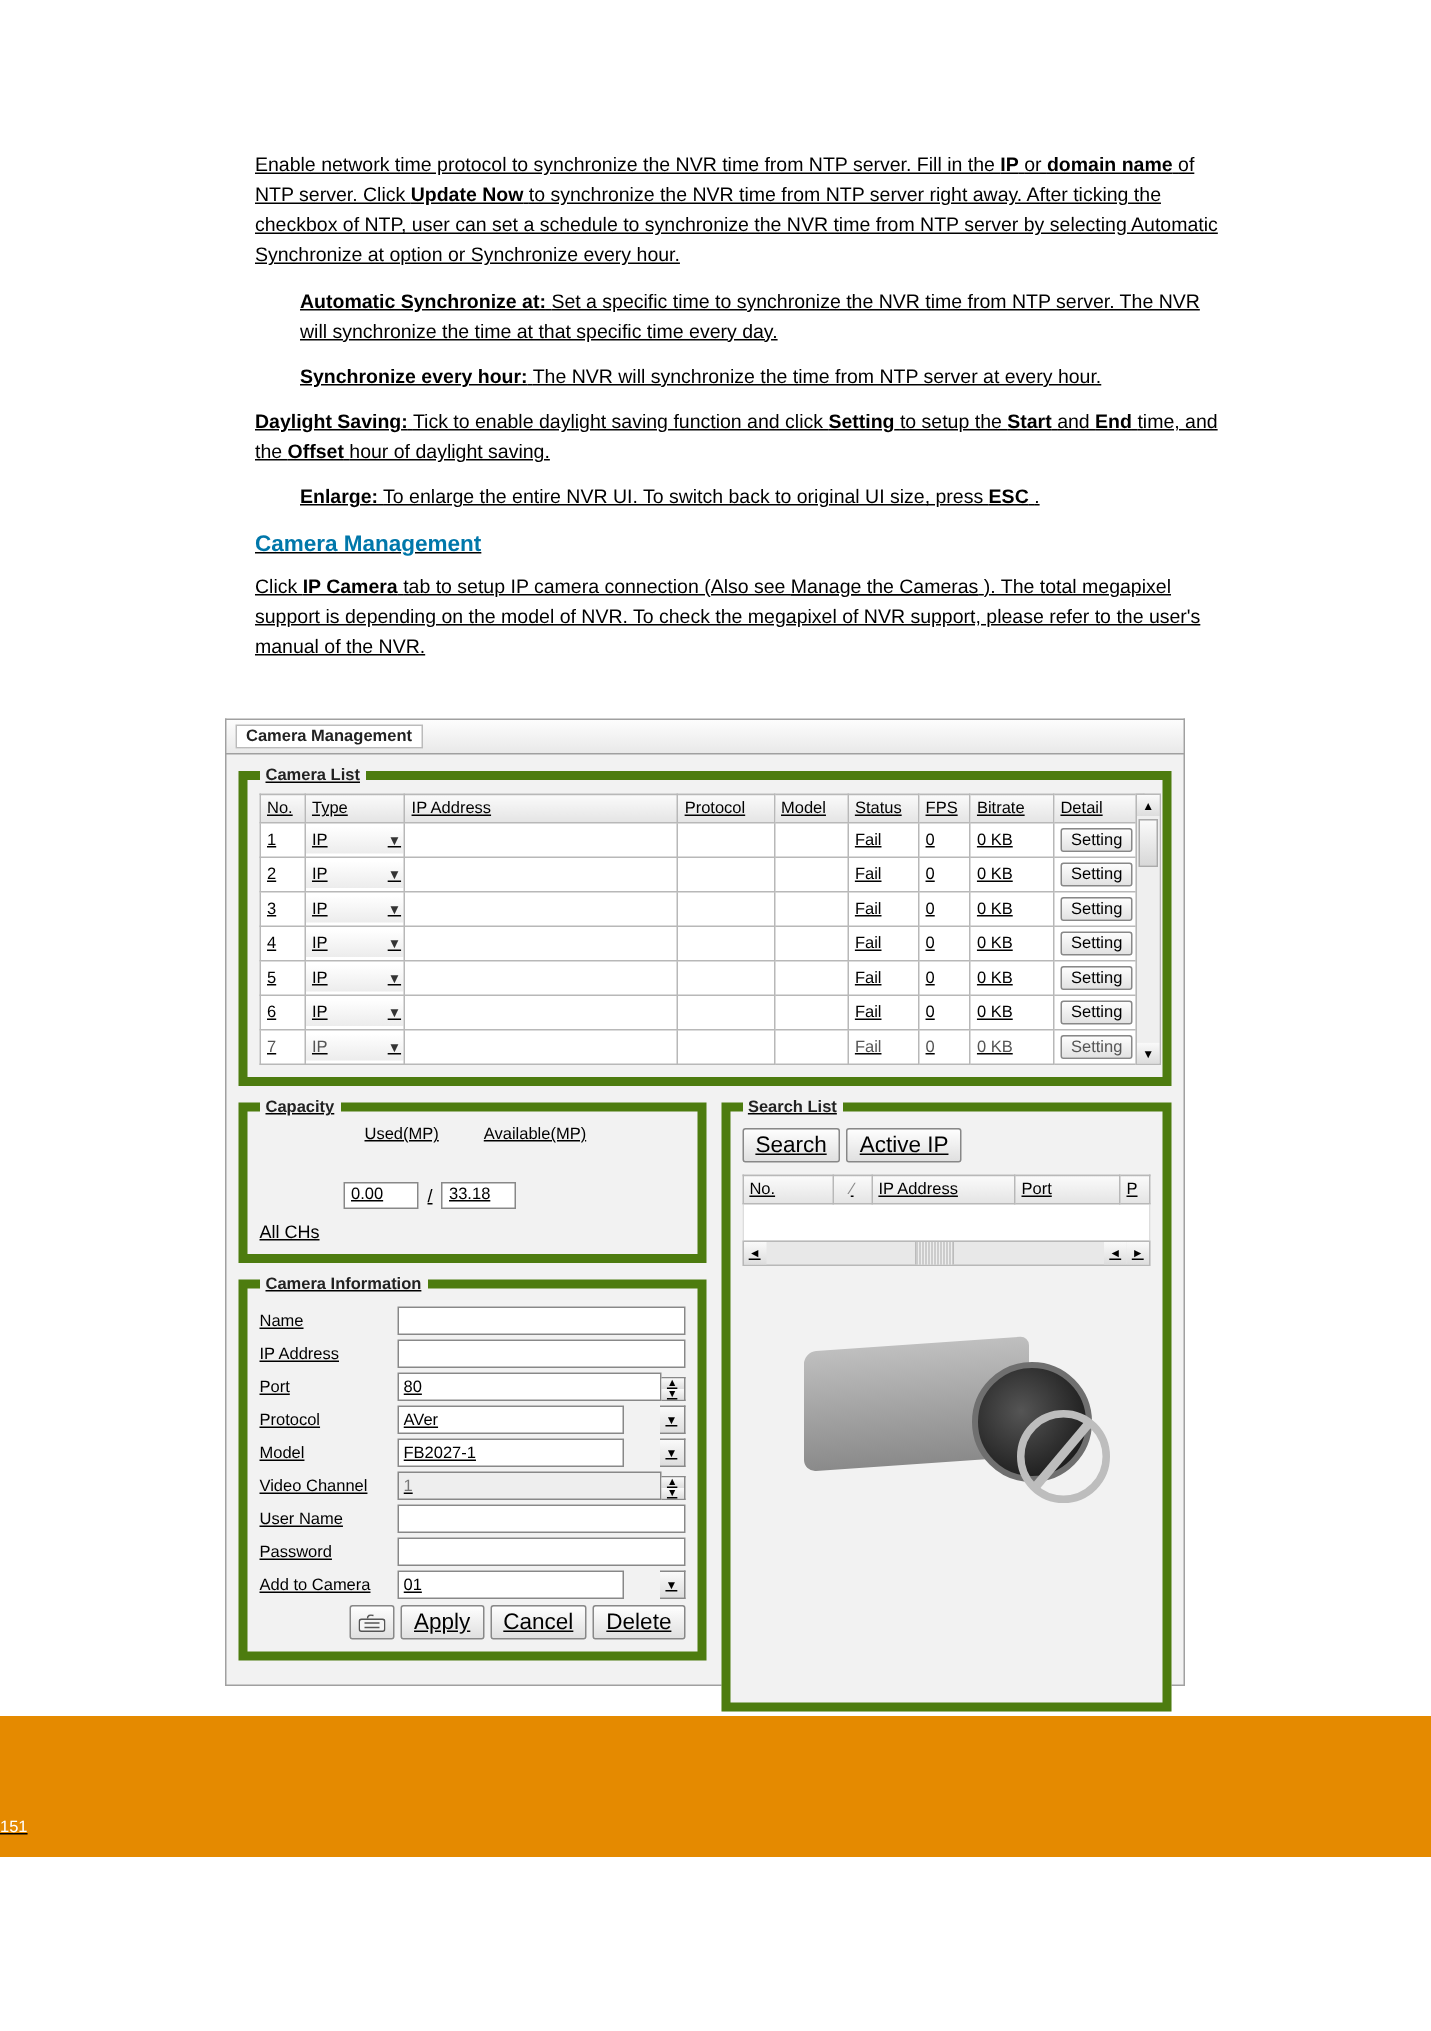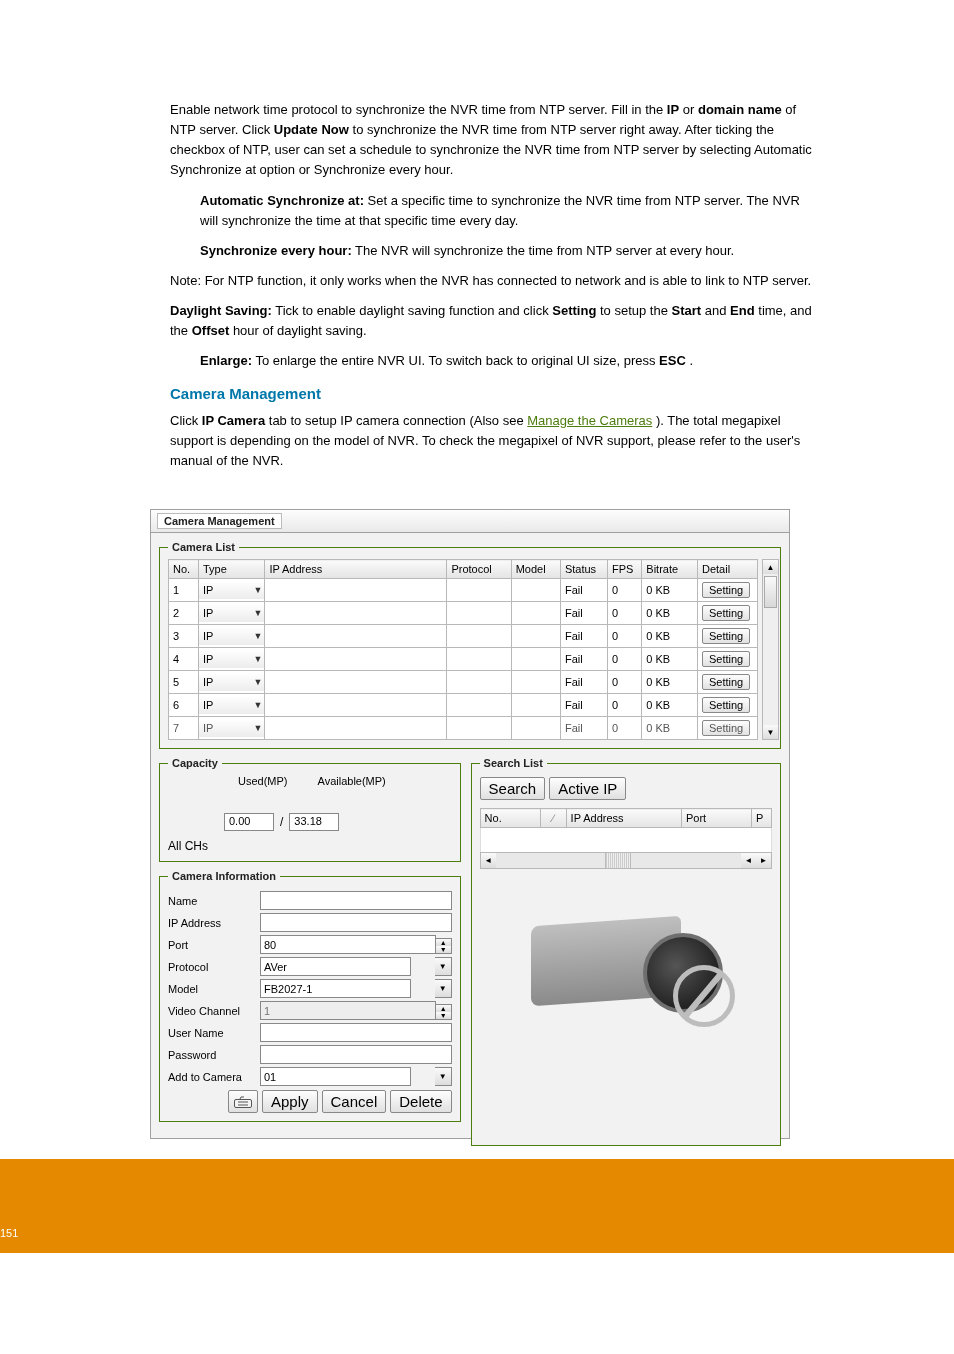--- a/index.html
+++ b/index.html
@@ -3,32 +3,32 @@
 <meta charset="utf-8">
 <style>
   body {
     margin: 0;
     background: #fff;
     font-family: Tahoma, Arial, sans-serif;
     font-size: 12px;
     color: #000;
     width: 954px;
   }
-  .page { padding: 0; }
+  .page { padding: 0; text-decoration: underline; }
   .prose {
     padding: 100px 140px 10px 170px;
     font-size: 13px;
     line-height: 1.55;
     color: #000;
   }
   .prose p { margin: 0 0 10px 0; }
   .prose .sub { padding-left: 30px; }
   .prose .enlarge-line { padding-left: 30px; }
   .prose b { font-weight: bold; }
-  .prose a { color: #4d7c0f; text-decoration: underline; }
+  .prose a { color: #000000; text-decoration: underline; }
 
   .section-title {
     font-weight: bold;
     font-size: 15px;
     color: #0077aa;
     margin: 10px 0 6px 0;
   }
 
   
   .dialog-wrap {
@@ -53,21 +53,21 @@
     border: 1px solid #bbb;
     font-size: 11px;
   }
   .dialog-body {
     border: 1px solid #a0a0a0;
     background: #f2f2f2;
     padding: 8px;
   }
 
   fieldset {
-    border: 1px solid #4d7c0f;
+    border: 6px solid #4d7c0f;
     margin: 0 0 8px 0;
     padding: 6px 8px 8px 8px;
     background: #f2f2f2;
   }
   legend {
     font-weight: bold;
     font-size: 11px;
     color: #222;
     padding: 0 4px;
   }
@@ -244,21 +244,20 @@
       <span> to synchronize the NVR time from NTP server right away. After ticking the checkbox of NTP, user can set a schedule to synchronize the NVR time from NTP server by selecting Automatic Synchronize at option or Synchronize every hour.</span>
     </p>
     <p class="sub">
       <b>Automatic Synchronize at:</b>
       <span> Set a specific time to synchronize the NVR time from NTP server. The NVR will synchronize the time at that specific time every day.</span>
     </p>
     <p class="sub">
       <b>Synchronize every hour:</b>
       <span> The NVR will synchronize the time from NTP server at every hour.</span>
     </p>
-    <p>Note: For NTP function, it only works when the NVR has connected to network and is able to link to NTP server.</p>
     <p>
       <b>Daylight Saving:</b>
       <span> Tick to enable daylight saving function and click </span>
       <b>Setting</b>
       <span> to setup the </span>
       <b>Start</b>
       <span> and </span>
       <b>End</b>
       <span> time, and the </span>
       <b>Offset</b>

